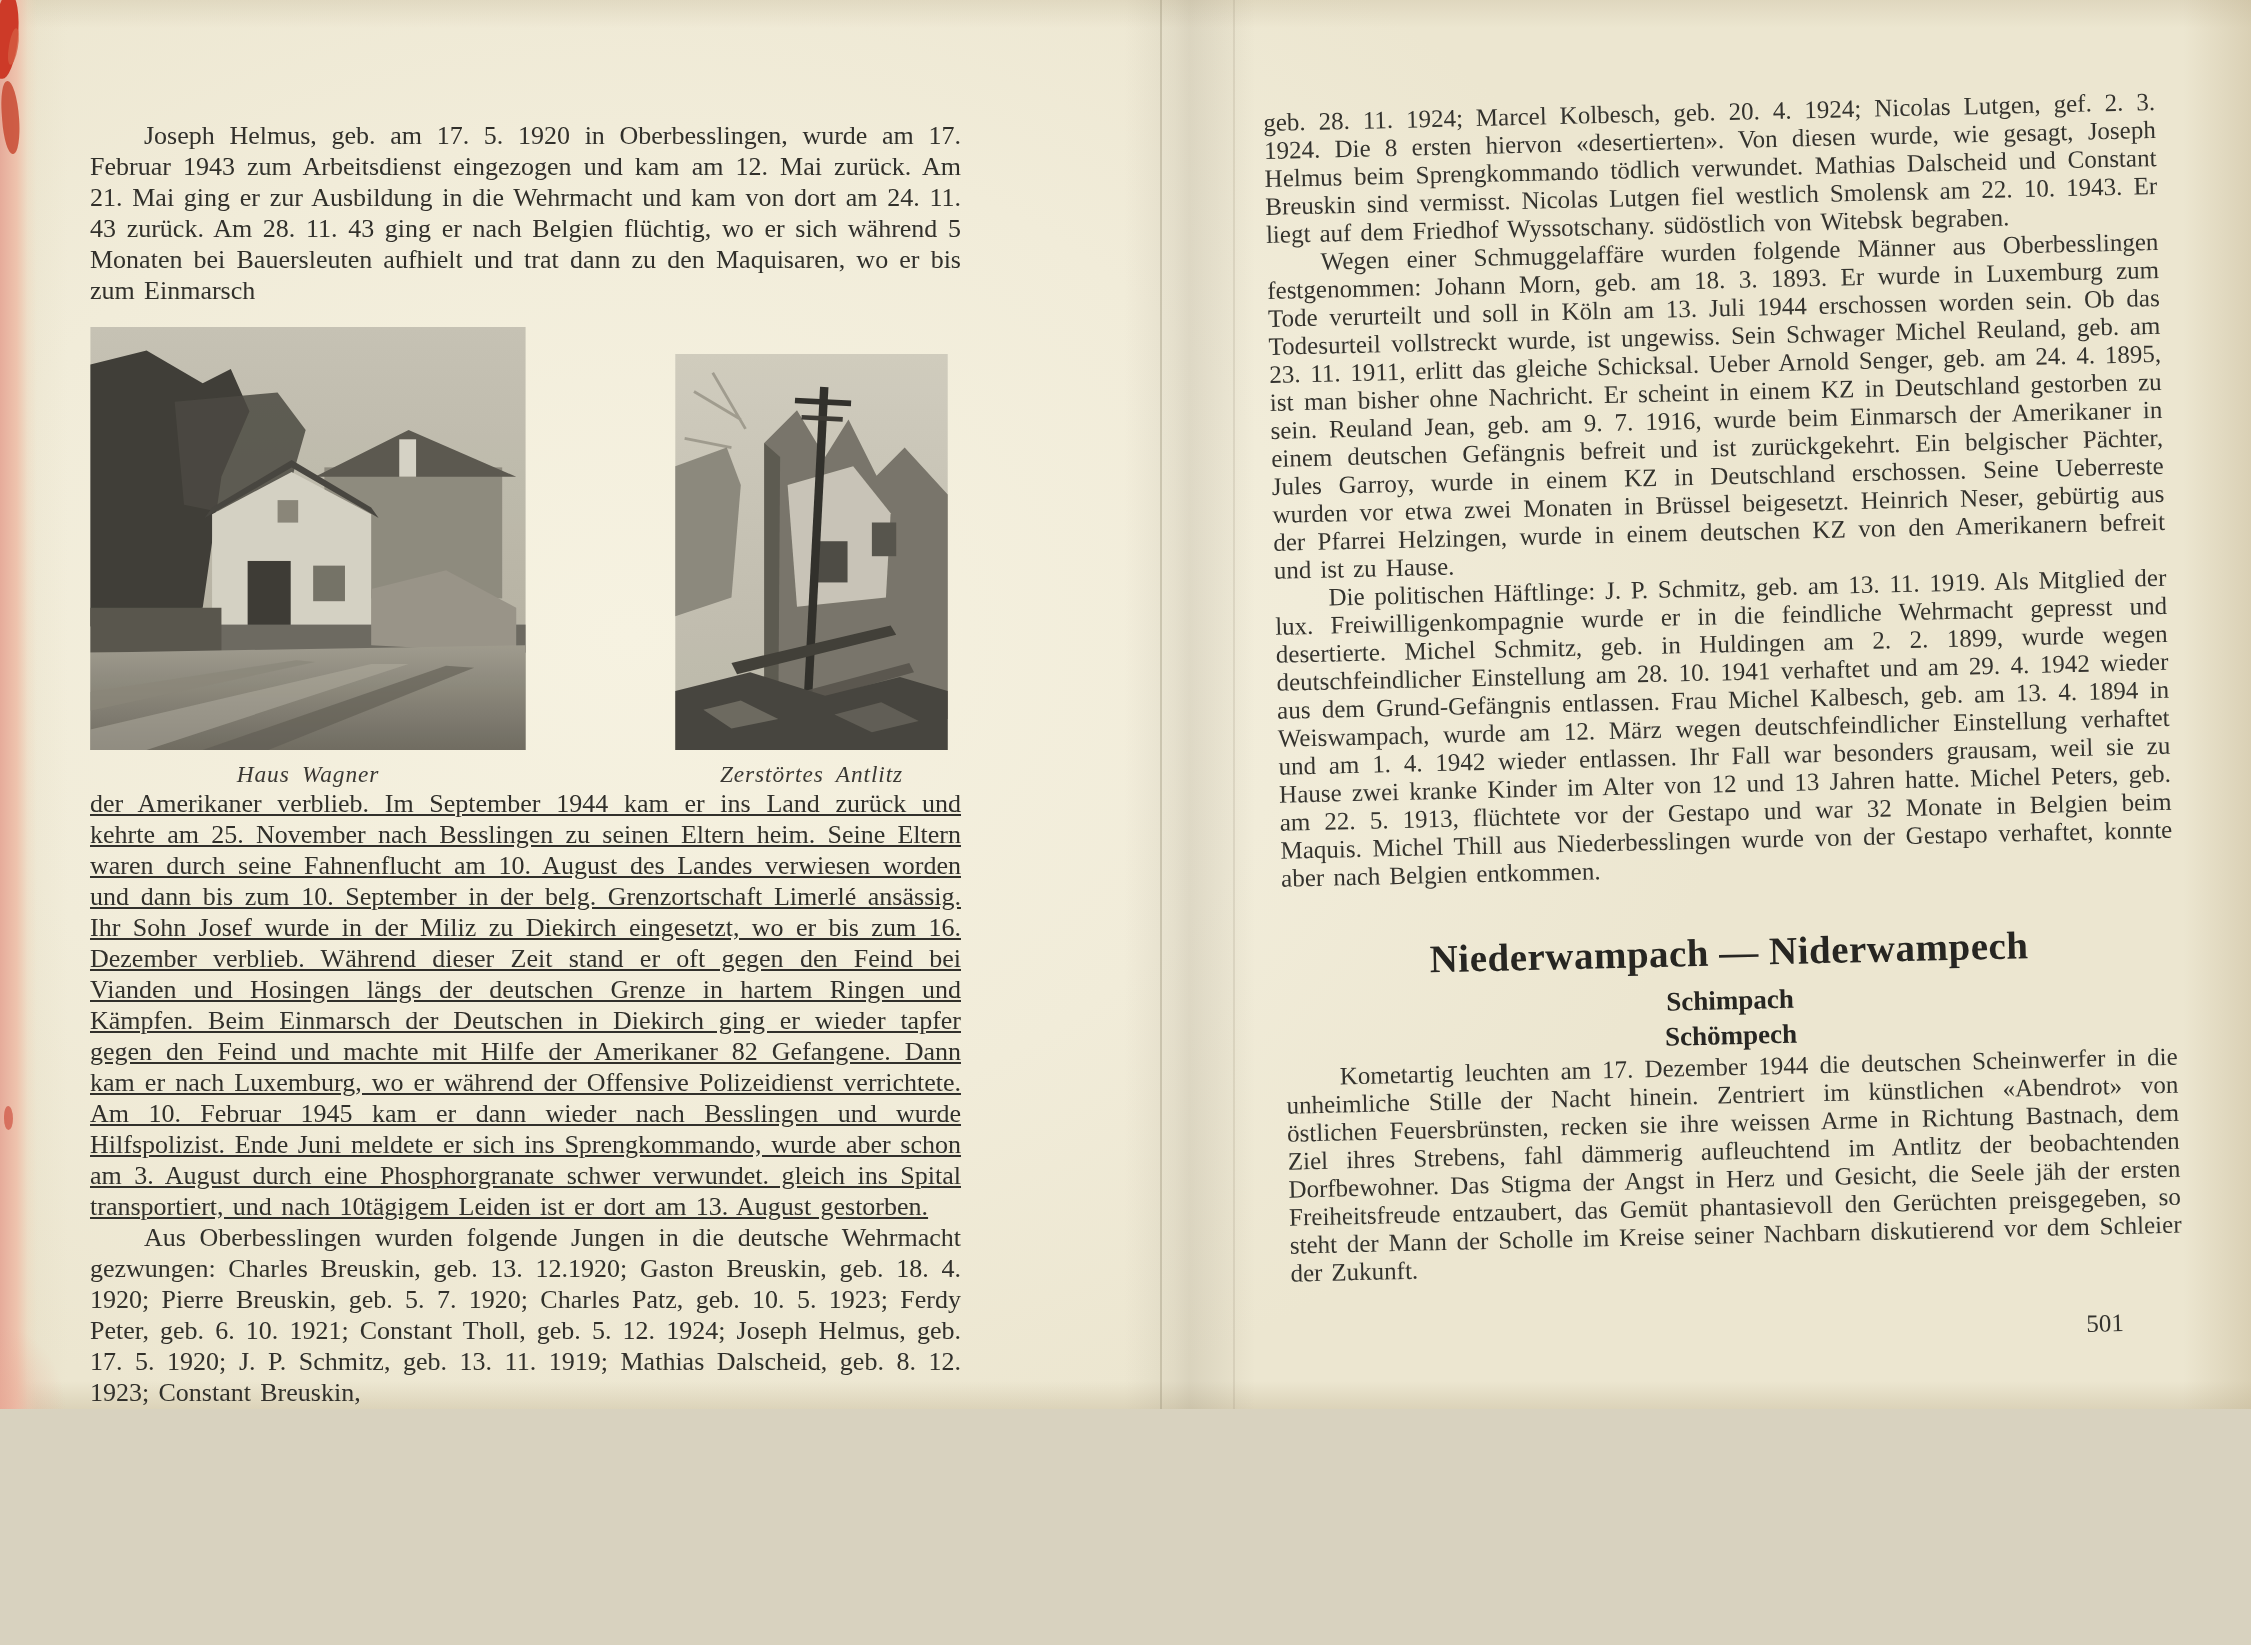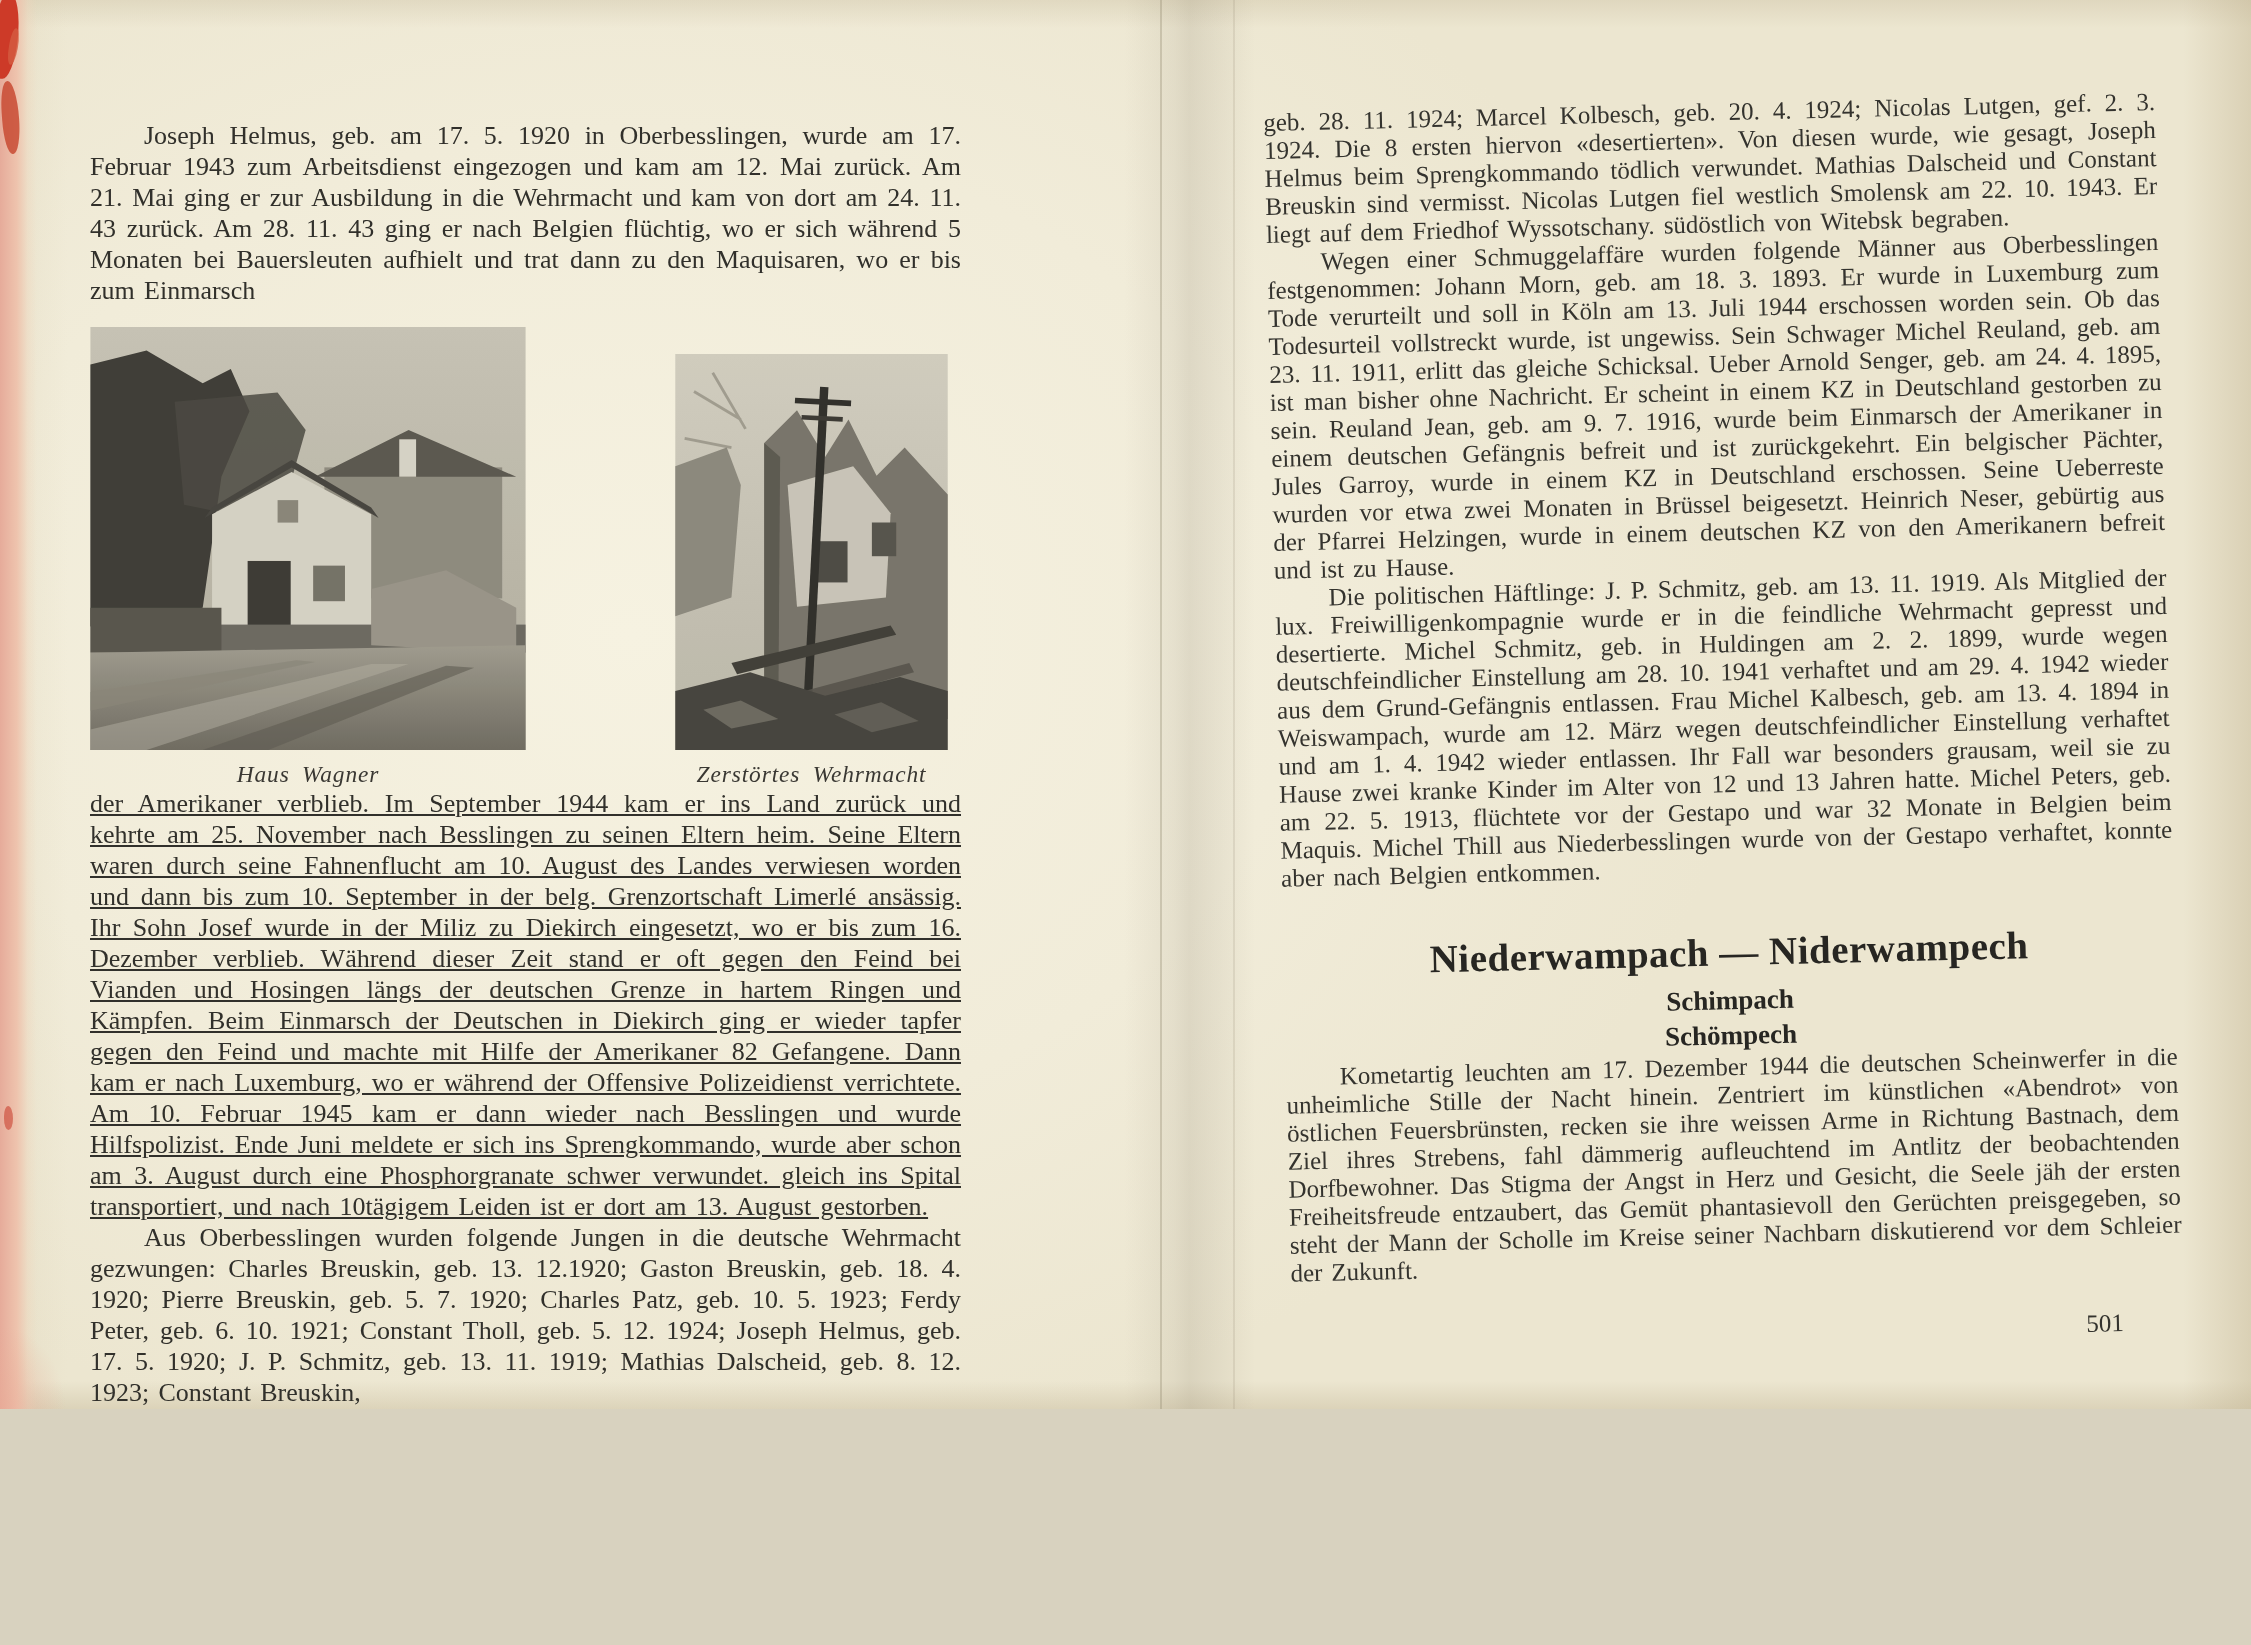--- a/index.html
+++ b/index.html
@@ -157,21 +157,21 @@
             <rect x="128" y="66" width="44" height="5" fill="#3a3832"></rect>
           </g>
 
           <path d="M60,330 L230,290 L236,300 L66,342 Z" fill="#3f3d36"></path>
           <path d="M100,370 L250,330 L255,340 L106,382 Z" fill="#55524a" opacity=".9"></path>
 
           <path d="M0,360 L80,340 L160,365 L240,345 L291,360 L291,423 L0,423 Z" fill="#45433c"></path>
           <path d="M30,380 L70,370 L110,390 L60,400 Z" fill="#6c695f"></path>
           <path d="M170,385 L220,372 L260,392 L210,404 Z" fill="#605d54"></path>
         </svg>
-        <figcaption>Zerstörtes Wehrmacht</figcaption>
+        <figcaption>Zerstörtes Antlitz</figcaption>
       </figure>
     </div>
 
     <p class="para after-photos">der Amerikaner verblieb. Im September 1944 kam er ins Land zurück und kehrte am 25. November nach Besslingen zu seinen Eltern heim. Seine Eltern waren durch seine Fahnenflucht am 10. August des Landes verwiesen worden und dann bis zum 10. September in der belg. Grenzortschaft Limerlé ansässig. Ihr Sohn Josef wurde in der Miliz zu Diekirch eingesetzt, wo er bis zum 16. Dezember verblieb. Während dieser Zeit stand er oft gegen den Feind bei Vianden und Hosingen längs der deutschen Grenze in hartem Ringen und Kämpfen. Beim Einmarsch der Deutschen in Diekirch ging er wieder tapfer gegen den Feind und machte mit Hilfe der Amerikaner 82 Gefangene. Dann kam er nach Luxemburg, wo er während der Offensive Polizeidienst verrichtete. Am 10. Februar 1945 kam er dann wieder nach Besslingen und wurde Hilfspolizist. Ende Juni meldete er sich ins Sprengkommando, wurde aber schon am 3. August durch eine Phosphorgranate schwer verwundet. gleich ins Spital transportiert, und nach 10tägigem Leiden ist er dort am 13. August gestorben.</p>
     <p class="para indent">Aus Oberbesslingen wurden folgende Jungen in die deutsche Wehrmacht gezwungen: Charles Breuskin, geb. 13. 12.1920; Gaston Breuskin, geb. 18. 4. 1920; Pierre Breuskin, geb. 5. 7. 1920; Charles Patz, geb. 10. 5. 1923; Ferdy Peter, geb. 6. 10. 1921; Constant Tholl, geb. 5. 12. 1924; Joseph Helmus, geb. 17. 5. 1920; J. P. Schmitz, geb. 13. 11. 1919; Mathias Dalscheid, geb. 8. 12. 1923; Constant Breuskin,</p>
     <div class="page-num left-num">400</div>
   </div>
 
   <div class="page page-right">
     <p class="para">geb. 28. 11. 1924; Marcel Kolbesch, geb. 20. 4. 1924; Nicolas Lutgen, gef. 2. 3. 1924. Die 8 ersten hiervon «desertierten». Von diesen wurde, wie gesagt, Joseph Helmus beim Sprengkommando tödlich verwundet. Mathias Dalscheid und Constant Breuskin sind vermisst. Nicolas Lutgen fiel westlich Smolensk am 22. 10. 1943. Er liegt auf dem Friedhof Wyssotschany. südöstlich von Witebsk begraben.</p>

